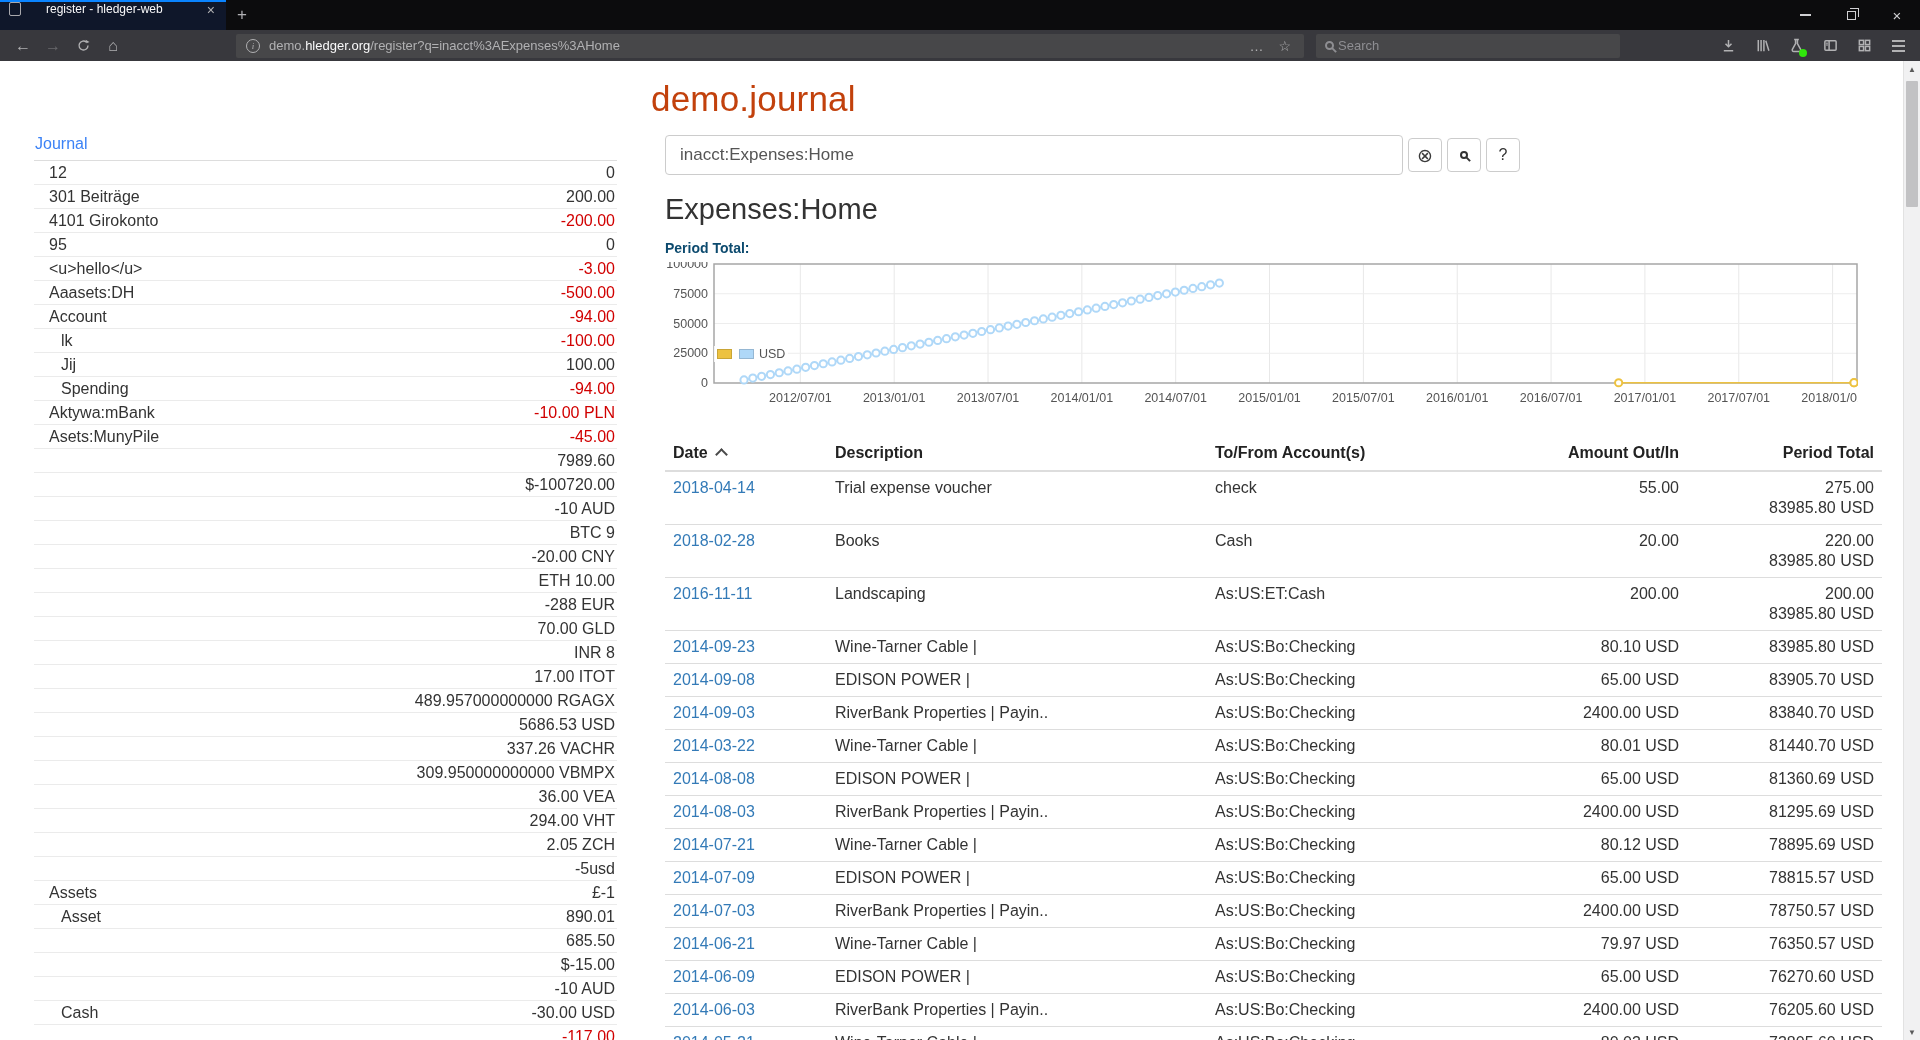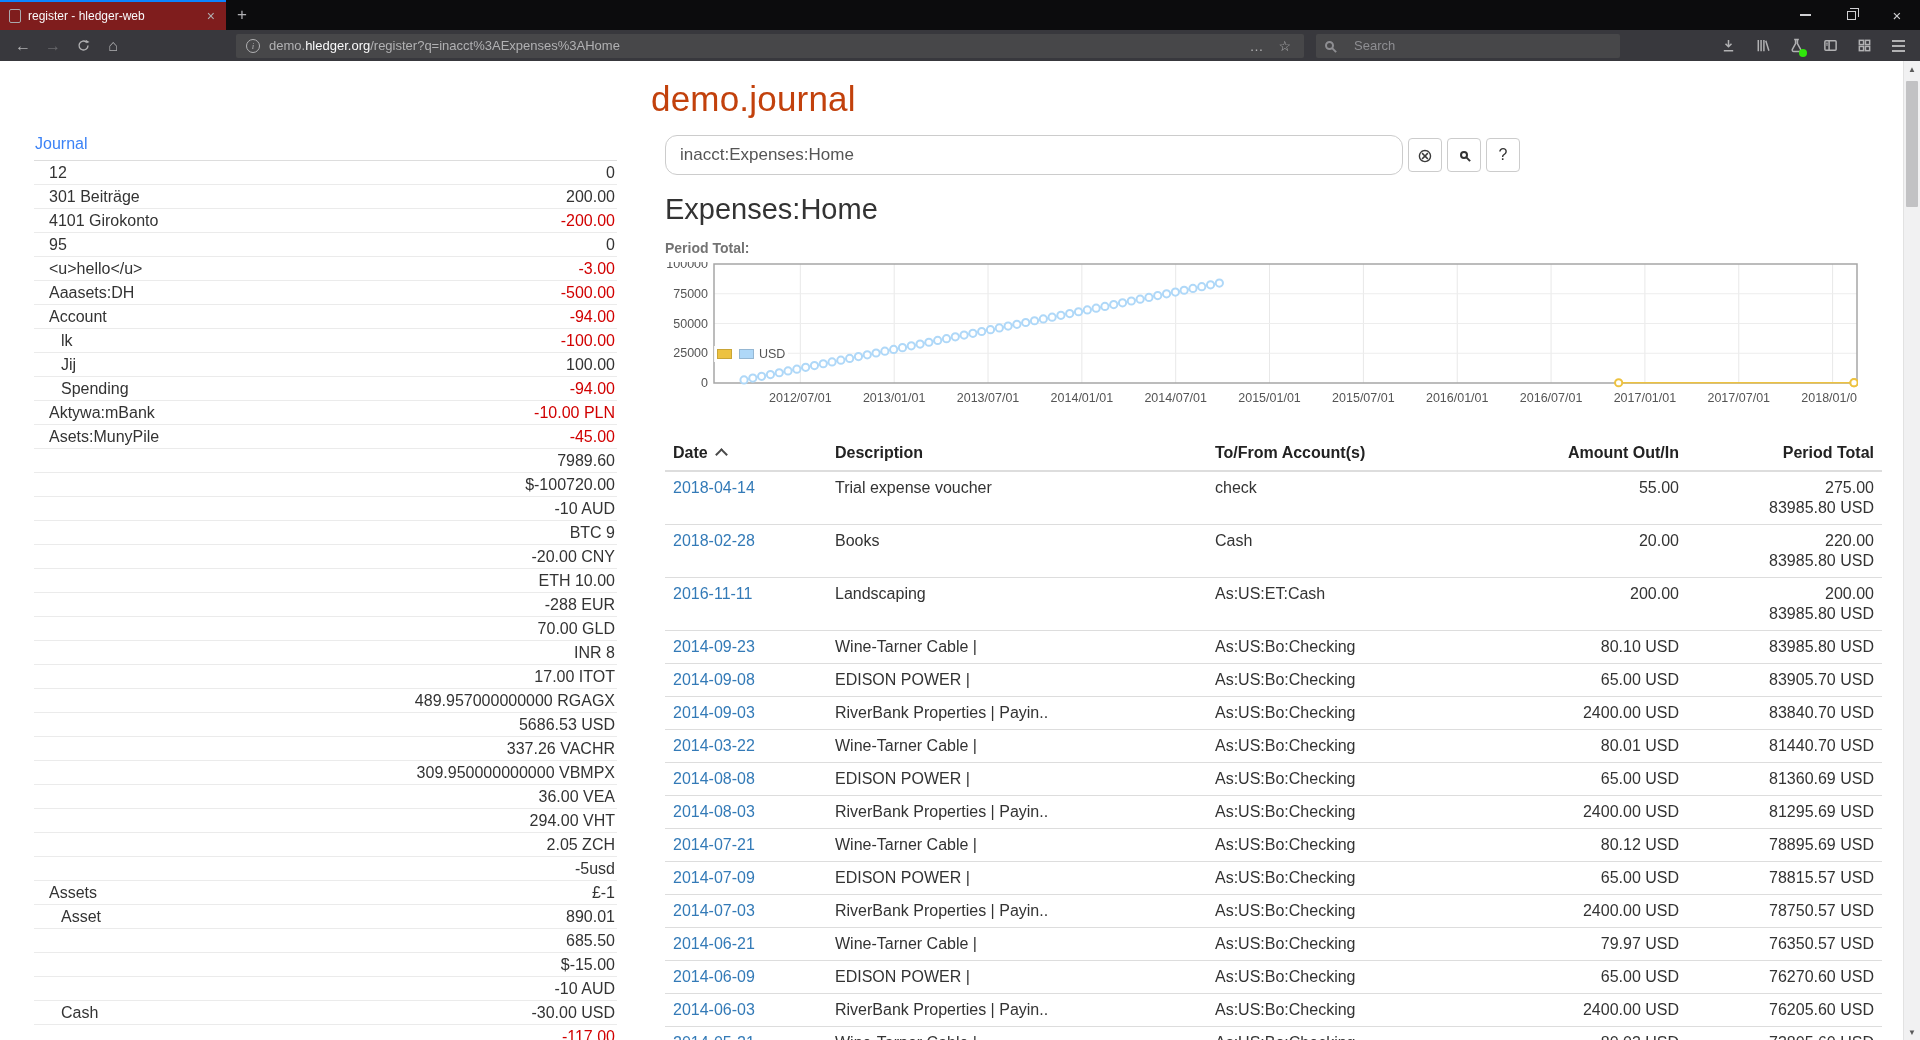--- a/index.html
+++ b/index.html
@@ -3,22 +3,22 @@
 <meta charset="utf-8">
 <style>
   *{box-sizing:border-box;margin:0;padding:0}
   html,body{width:1920px;height:1040px;overflow:hidden;background:#fff;
     font-family:"Liberation Sans","DejaVu Sans",sans-serif;color:#333}
   a{text-decoration:none;color:inherit}
 
   
   .titlebar{position:absolute;top:0;left:0;right:0;height:30px;background:#0c0c0d;
     display:flex;align-items:stretch;z-index:20;color:#b1b1b3}
-  .tab{width:226px;background:#7f1d1d;border-top:2px solid #0a84ff;display:flex;
-    align-items:center;gap:7px;padding:0 9px;color:#f9f9fa;font-size:12px}
+  .tab{width:226px;background:#0f172a;border-top:2px solid #0a84ff;display:flex;
+    gap:25px;padding:0 9px;color:#f9f9fa;font-size:12px}
   .favicon{width:12px;height:14px;border:1px solid #a9a9ad;border-radius:2px;flex:none}
   .tab-title{flex:1;white-space:nowrap;overflow:hidden}
   .tab-close{color:#b1b1b3;font-size:14px;padding:0 2px}
   .newtab{width:32px;display:flex;align-items:center;justify-content:center;font-size:17px;color:#b1b1b3}
   .tb-spacer{flex:1}
   .win-btn{width:46px;display:flex;align-items:center;justify-content:center;color:#d0d0d2;font-size:15px}
   .glyph-min{width:11px;height:2px;background:currentColor;display:inline-block}
   .glyph-restore{width:9px;height:9px;border:1.5px solid currentColor;position:relative;display:inline-block}
   .glyph-restore::before{content:"";position:absolute;top:-4px;left:2px;width:8px;height:8px;
     border-top:1.5px solid currentColor;border-right:1.5px solid currentColor}
@@ -29,21 +29,21 @@
     font-size:16px;border-radius:2px;flex:none}
   .nav-btn.dim{color:#68686c}
   .urlbar{margin-left:108px;width:1068px;height:24px;background:#474749;border-radius:2px;
     display:flex;align-items:center;gap:9px;padding:0 10px;font-size:13px;flex:none}
   .info-badge{width:14px;height:14px;border:1px solid #b1b1b3;border-radius:50%;font-size:9px;
     font-style:italic;display:flex;align-items:center;justify-content:center;flex:none;font-family:"Liberation Serif",serif}
   .url-text{flex:1;white-space:nowrap;overflow:hidden;color:#b1b1b3}
   .url-host{color:#f9f9fa}
   .url-action{font-size:14px;padding:0 3px;flex:none}
   .searchbar{margin-left:12px;width:304px;height:24px;background:#474749;border-radius:2px;
-    display:flex;align-items:center;gap:20px;padding:0 9px;font-size:13px;color:#8e8e92;flex:none}
+    display:flex;align-items:center;gap:4px;padding:0 9px;font-size:13px;color:#8e8e92;flex:none}
   .mag{width:9px;height:9px;border:2px solid currentColor;border-radius:50%;position:relative;
     display:inline-block;flex:none}
   .mag::after{content:"";position:absolute;width:6px;height:2px;background:currentColor;
     transform:rotate(45deg);right:-5px;bottom:-3px}
   .right-icons{margin-left:auto;display:flex;align-items:center;gap:6px}
   .ricon{width:28px;height:26px;display:flex;align-items:center;justify-content:center;position:relative}
   .ricon svg{stroke:#b1b1b3;fill:none;stroke-width:1.6}
   .ext-badge{position:absolute;right:3px;bottom:2px;width:8px;height:8px;border-radius:50%;background:#30e60b}
   .hamb{display:inline-flex;flex-direction:column;gap:3px}
   .hamb span{width:13px;height:2px;background:#b1b1b3}
@@ -63,29 +63,29 @@
   .sb-row{display:flex;align-items:center;height:24px;border-bottom:1px solid #ebebeb}
   .sb-label{flex:1;padding-left:15px;color:#333;white-space:nowrap;overflow:hidden}
   .sb-label.ind2{padding-left:27px}
   .sb-amt{text-align:right;padding-right:2px;white-space:nowrap}
   .sb-amt.neg{color:#d10000}
 
   .main{position:absolute;left:665px;top:0;width:1217px}
   .page-title{font-size:35px;font-weight:500;color:#c2410c;margin:18px 0 16px -14px;letter-spacing:.2px}
 
   .search-row{display:flex;gap:5px;height:40px;margin-bottom:16px;align-items:center}
-  .search-input{width:738px;height:40px;border:1px solid #ccc;border-radius:12px;padding:12px 14px;
+  .search-input{width:738px;height:40px;border:1px solid #ccc;border-radius:4px;padding:12px 14px;
     font-size:17px;color:#555;font-family:inherit;outline:none;flex:none}
   .sbtn{width:34px;height:34px;border:1px solid #ccc;border-radius:4px;background:#fff;color:#333;
     display:flex;align-items:center;justify-content:center;font-size:16px;font-family:inherit;flex:none;cursor:pointer}
   .sbtn .clear-glyph{font-size:19px;color:#3a3a3a;line-height:1}
   .mag.dark{color:#333;width:8px;height:8px}
 
   .register-heading{font-size:29px;font-weight:400;color:#333;margin:18px 0 14px}
-  .period-label{font-size:14px;font-weight:bold;margin:0 0 6px;color:#737373}
+  .period-label{font-size:14px;font-weight:bold;margin:0 0 6px;color:#0c4a6e}
 
   .chart-wrap{position:relative;width:1193px;height:152px;margin-bottom:22px}
   .chart-wrap svg{font-family:inherit}
   .legend{position:absolute;left:49px;top:84px;background:rgba(255,255,255,.85);padding:1px 3px;
     display:flex;flex-direction:row;gap:2px}
   .legend-entry{display:flex;align-items:center;gap:5px;min-height:11px}
   .legend-swatch{width:15px;height:10px;border:1px solid rgba(0,0,0,.15);display:inline-block}
   .legend-label{font-size:12.5px;color:#545454}
 
   table.register{width:1217px;border-collapse:collapse;font-size:16px;table-layout:fixed}

